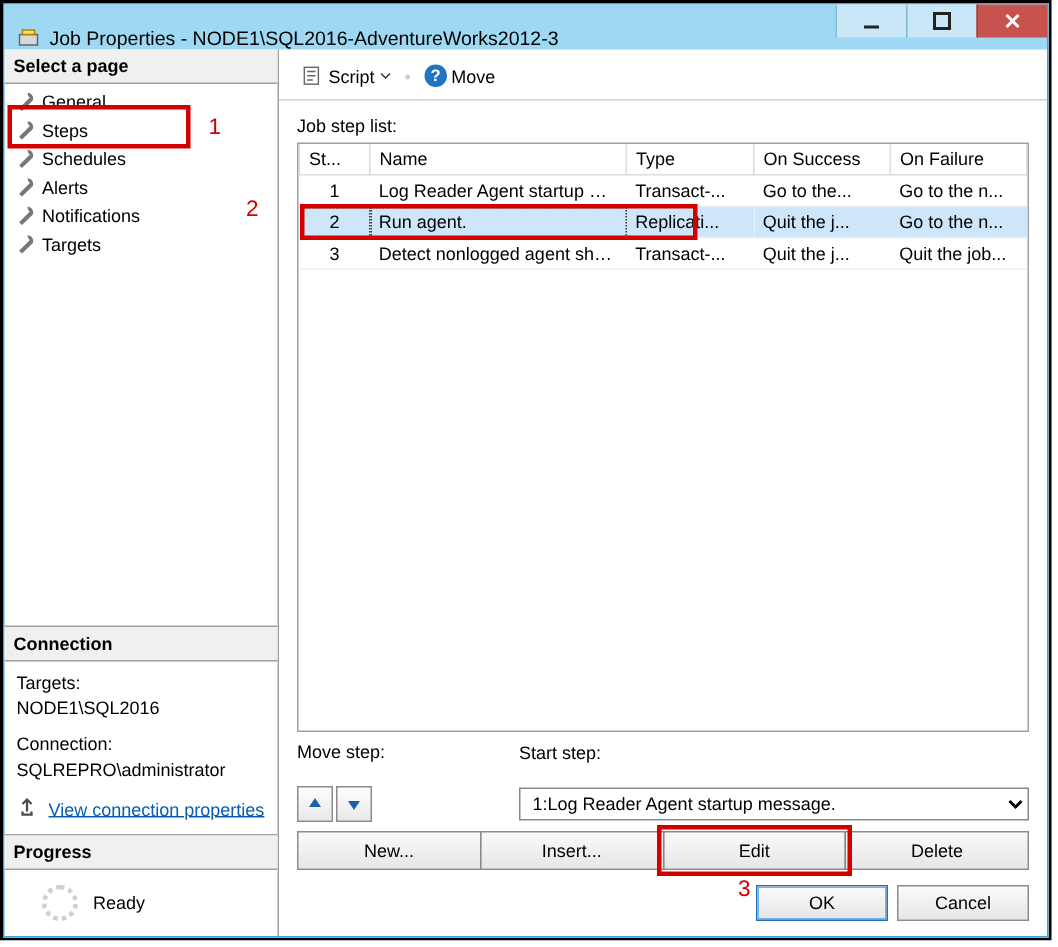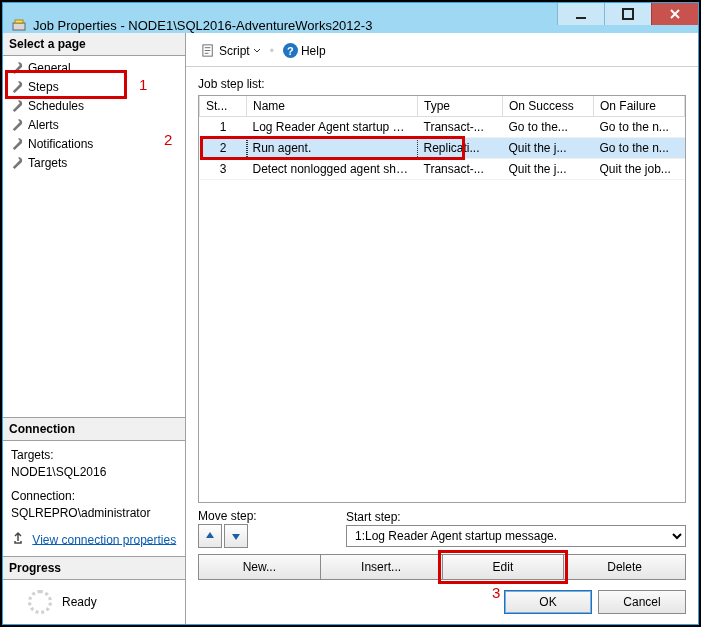--- a/index.html
+++ b/index.html
@@ -222,21 +222,21 @@
     outline-offset: -1px;
   }
   .move-row {
     display: flex;
     align-items: center;
     gap: 8px;
     padding-top: 6px;
   }
   .move-col { flex: 0 0 140px; }
   .start-col { flex: 1; }
-  .small-lbl { display:block; margin-bottom: 1px; }
+  .small-lbl { display:block; margin-bottom: 16px; }
   .arrow-btns { display:flex; gap:2px; }
   .arrow-btn {
     width: 22px; height: 22px;
     border: 1px solid #8a8a8a;
     background: linear-gradient(#fefefe,#e8e8e8);
     display:flex;align-items:center;justify-content:center;
   }
   select.start-select {
     width: 100%;
     height: 22px;
@@ -400,21 +400,21 @@
                 <path d="M4 5h6M4 8h6M4 11h4" stroke="#666"></path>
               </svg>
           <span>Script</span>
           <svg width="8" height="8">
                 <path d="M1 2l3 3 3-3" stroke="#333" fill="none"></path>
               </svg>
         </div>
         <span style="color:#ccc;">•</span>
         <div class="t-item">
           <span class="help-icon">?</span>
-          <span>Help</span>
+          <span>Move</span>
         </div>
       </div>
 
       <div class="right-content">
         <div class="list-label">Job step list:</div>
         <div class="grid-box" style="position:relative;">
           <table class="grid">
             <thead>
               <tr>
                 <th class="col-id">St...</th>

